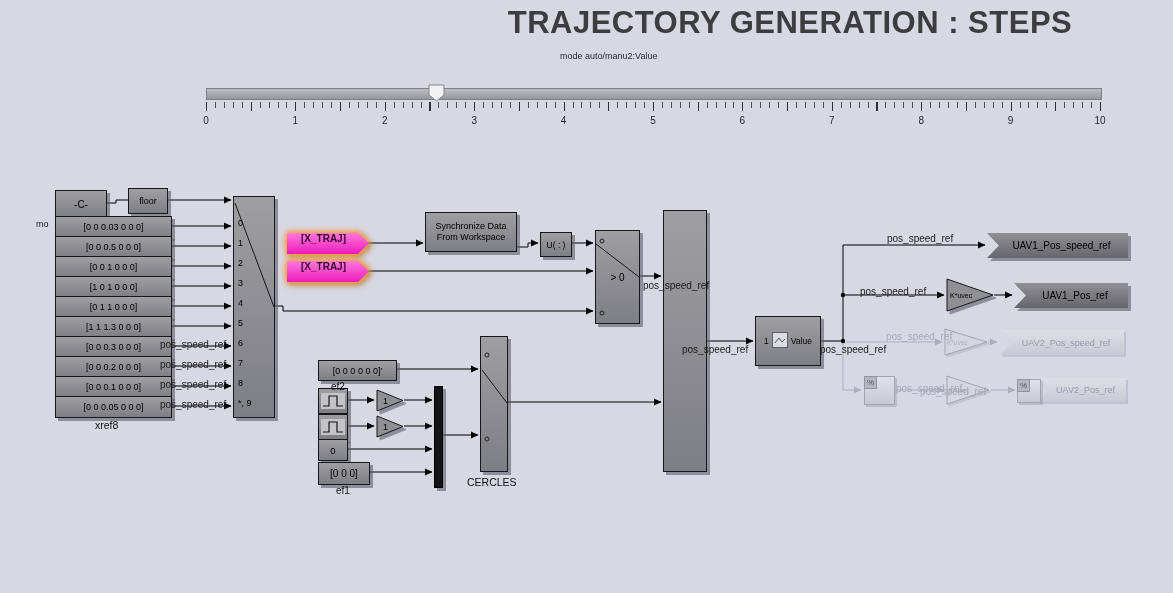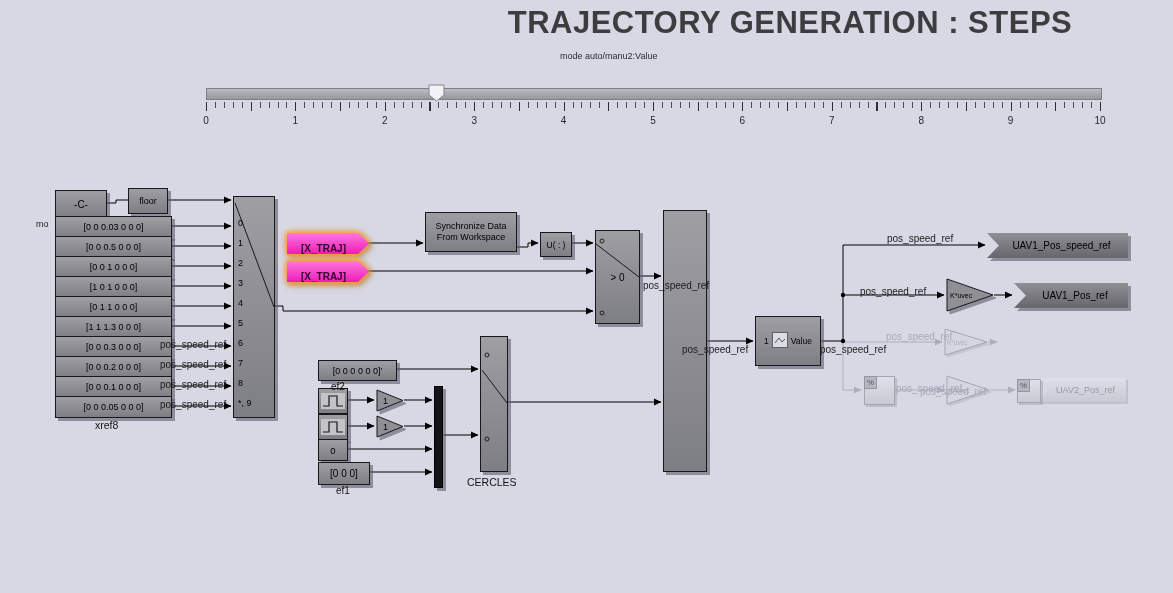--- a/index.html
+++ b/index.html
@@ -31,21 +31,21 @@
   .mp-port{position:absolute;left:4px;font-size:9px;color:#000;line-height:10px;z-index:3}
   .tag-wrap{position:absolute;z-index:2;filter:drop-shadow(3px 3px 0 rgba(92,92,106,.6))}
   .tag-wrap.light{filter:drop-shadow(2px 2px 0 rgba(150,150,165,.35))}
   .out-tag{clip-path:polygon(0 0,100% 0,100% 100%,0 100%,12px 50%);
          background:linear-gradient(180deg,#8f8f94,#66666d);display:flex;align-items:center;justify-content:center;
          font-size:10px;color:#000;padding-left:8px}
   .out-tag.light{background:linear-gradient(180deg,#dfdfe7,#c9c9d5);color:#9898aa;font-size:9px}
   .from-wrap{position:absolute;z-index:2;
          filter:drop-shadow(0 0 3px rgba(255,170,60,.95)) drop-shadow(0 0 2px rgba(255,150,40,.8)) drop-shadow(2px 2px 1px rgba(130,90,30,.5))}
   .from-tag{clip-path:polygon(0 0,calc(100% - 11px) 0,100% 50%,calc(100% - 11px) 100%,0 100%);
-         background:linear-gradient(180deg,#ff77dd,#ec1cba);width:73px;height:21px;display:flex;align-items:flex-end;
+         background:linear-gradient(180deg,#ff77dd,#ec1cba);width:73px;height:21px;display:flex;align-items:flex-start;
          justify-content:center;padding-right:9px;font-size:10px;font-weight:bold;color:#30002a}
   .gain{position:absolute;z-index:2;filter:drop-shadow(3px 3px 0 rgba(92,92,106,.6))}
   .gain.light{filter:drop-shadow(2px 2px 0 rgba(150,150,165,.3))}
   .comment-badge{position:absolute;left:-1px;top:-1px;width:11px;height:11px;background:#b6b6c2;border:1px solid #9494a2;
          font-size:8px;color:#55555f;display:flex;align-items:center;justify-content:center;z-index:3}
   .switch-inner{position:absolute;left:0;top:0;z-index:3}
 </style>
 </head>
 <body>
 
@@ -289,20 +289,25 @@
     <div class="out-tag" style="width:106px;height:25px">
         <span>UAV1_Pos_ref</span>
       </div>
   </div>
 
   <span class="wire-label light" style="left:886px;top:331px">pos_speed_ref</span>
   <svg class="gain light" style="left:944px;top:328px" width="44" height="28">
     <polygon points="1,1 43,14 1,27" fill="#d6d6e0" stroke="#a5a5b2"></polygon>
     <text x="3" y="17" font-size="6.5" fill="#b0b0bf">K*uvec</text>
   </svg>
+  <div class="tag-wrap light" style="left:1000px;top:330px">
+    <div class="out-tag light" style="width:116px;height:25px">
+        <span>UAV2_Pos_speed_ref</span>
+      </div>
+  </div>
 
   <span class="wire-label light" style="left:896px;top:383px">pos_speed_ref</span>
   <span class="wire-label light" style="left:920px;top:386px">pos_speed_ref</span>
   <div class="block disabled" style="left:864px;top:376px;width:29px;height:27px">
     <span class="comment-badge">%</span>
   </div>
   <svg class="gain light" style="left:946px;top:375px" width="44" height="30">
     <polygon points="1,1 43,15 1,29" fill="#d6d6e0" stroke="#a5a5b2"></polygon>
     <text x="3" y="18" font-size="6.5" fill="#a2a2b2">K*uvec</text>
   </svg>

